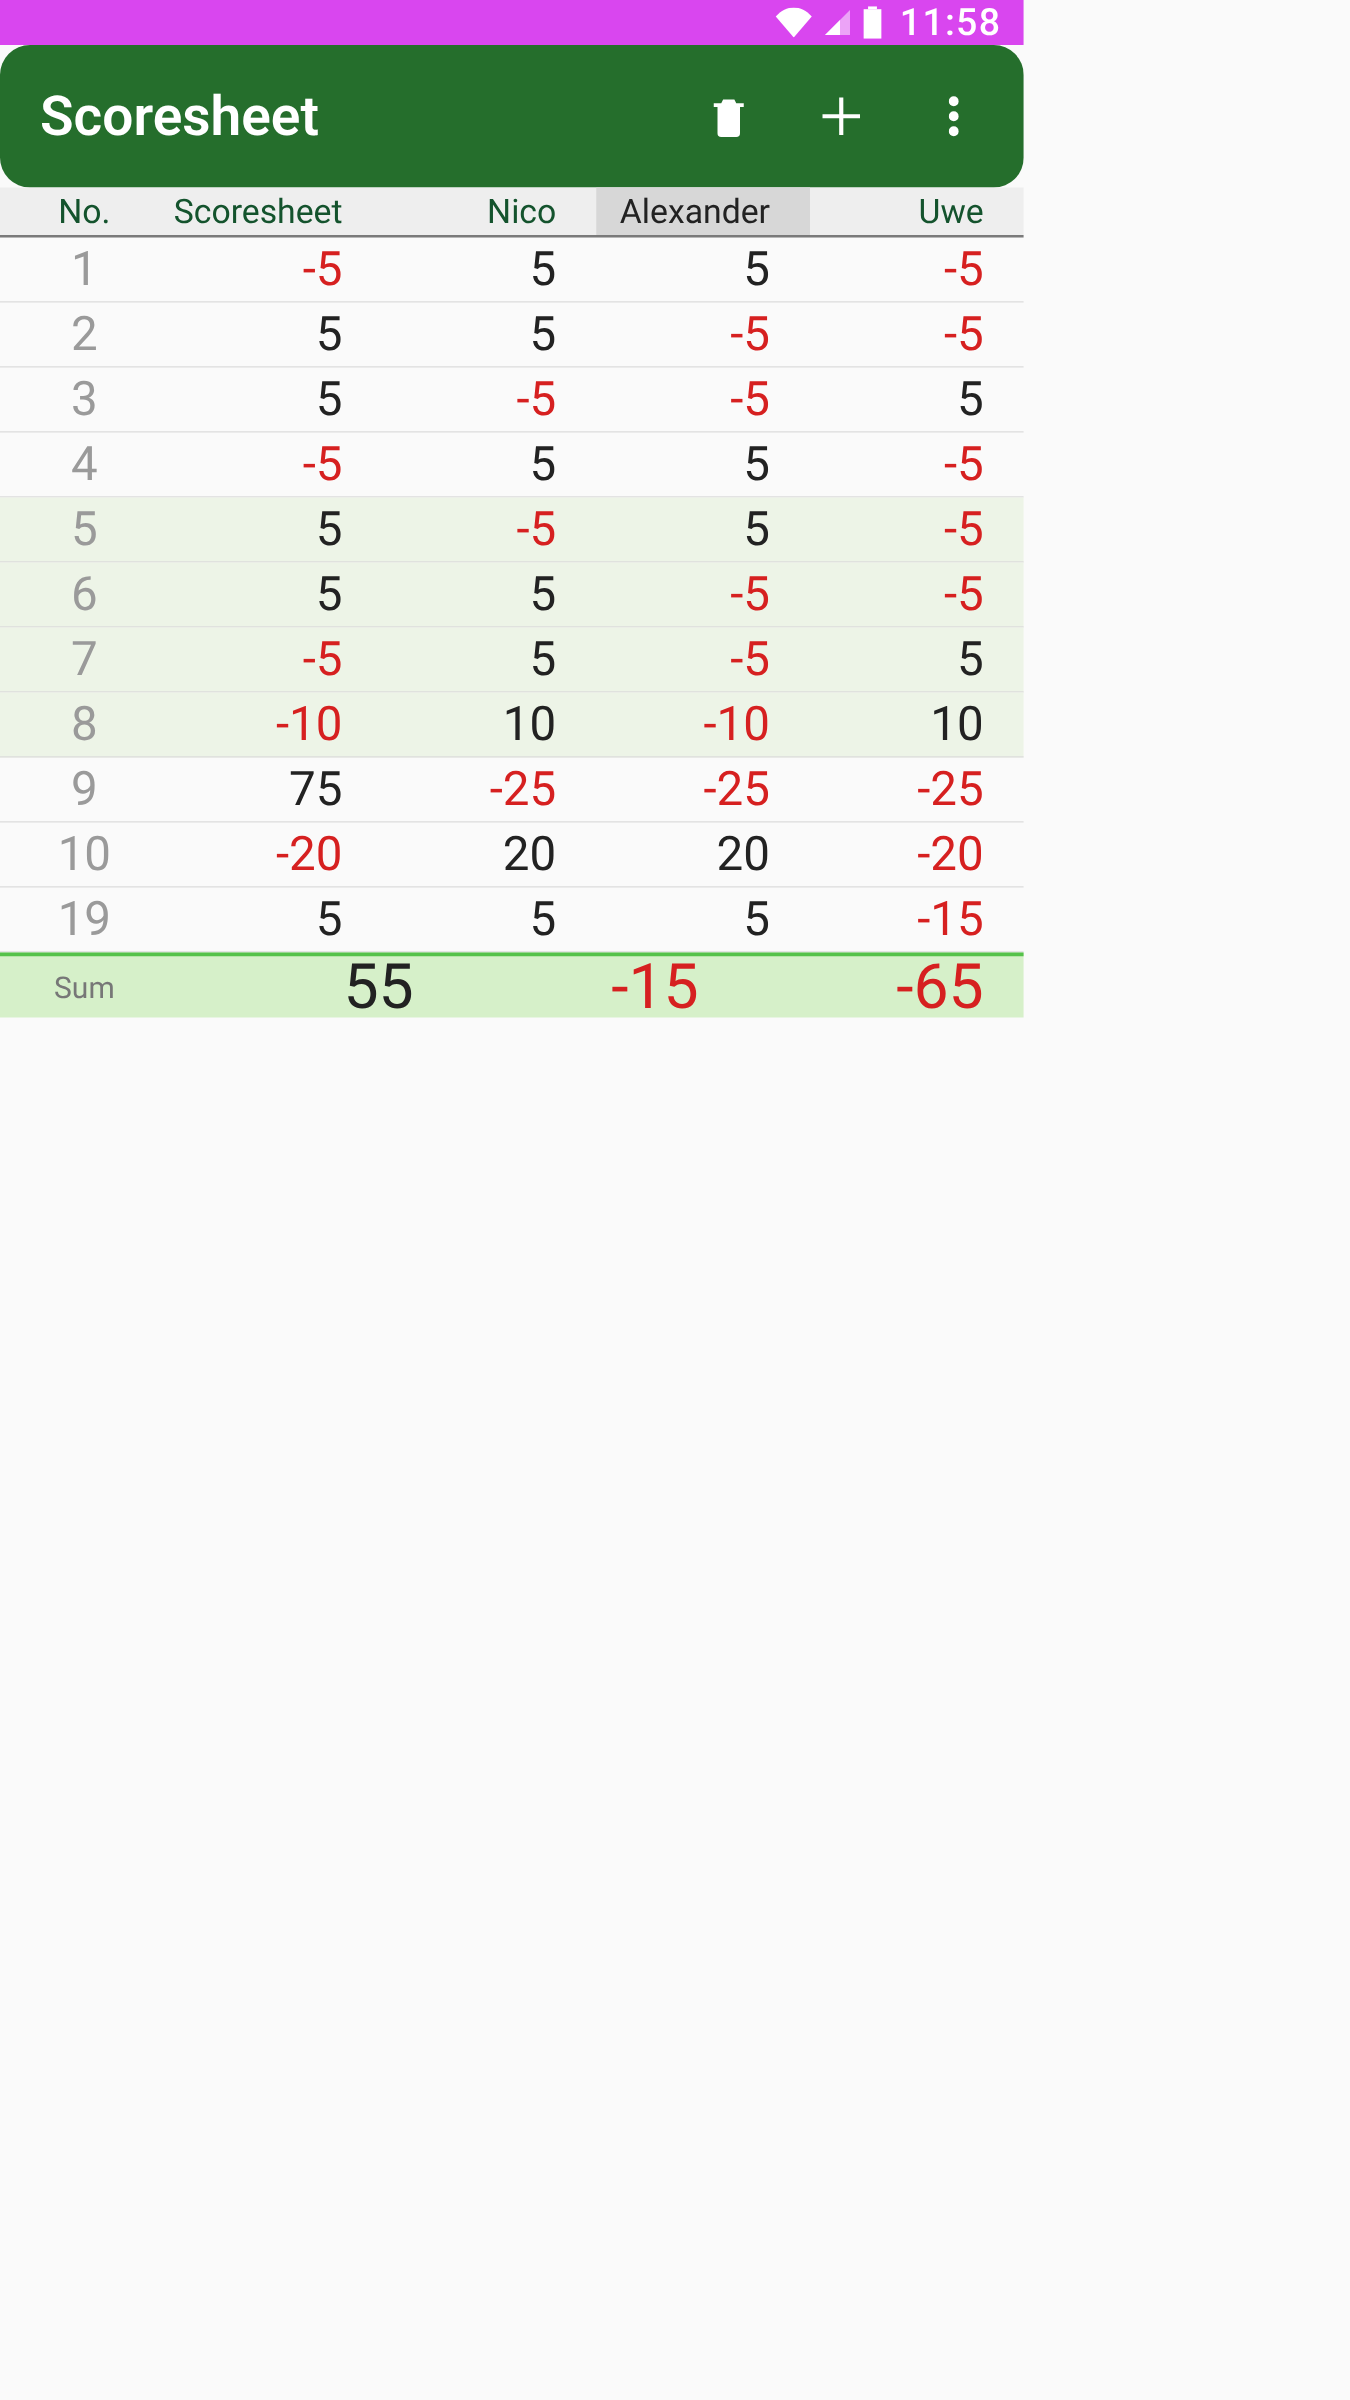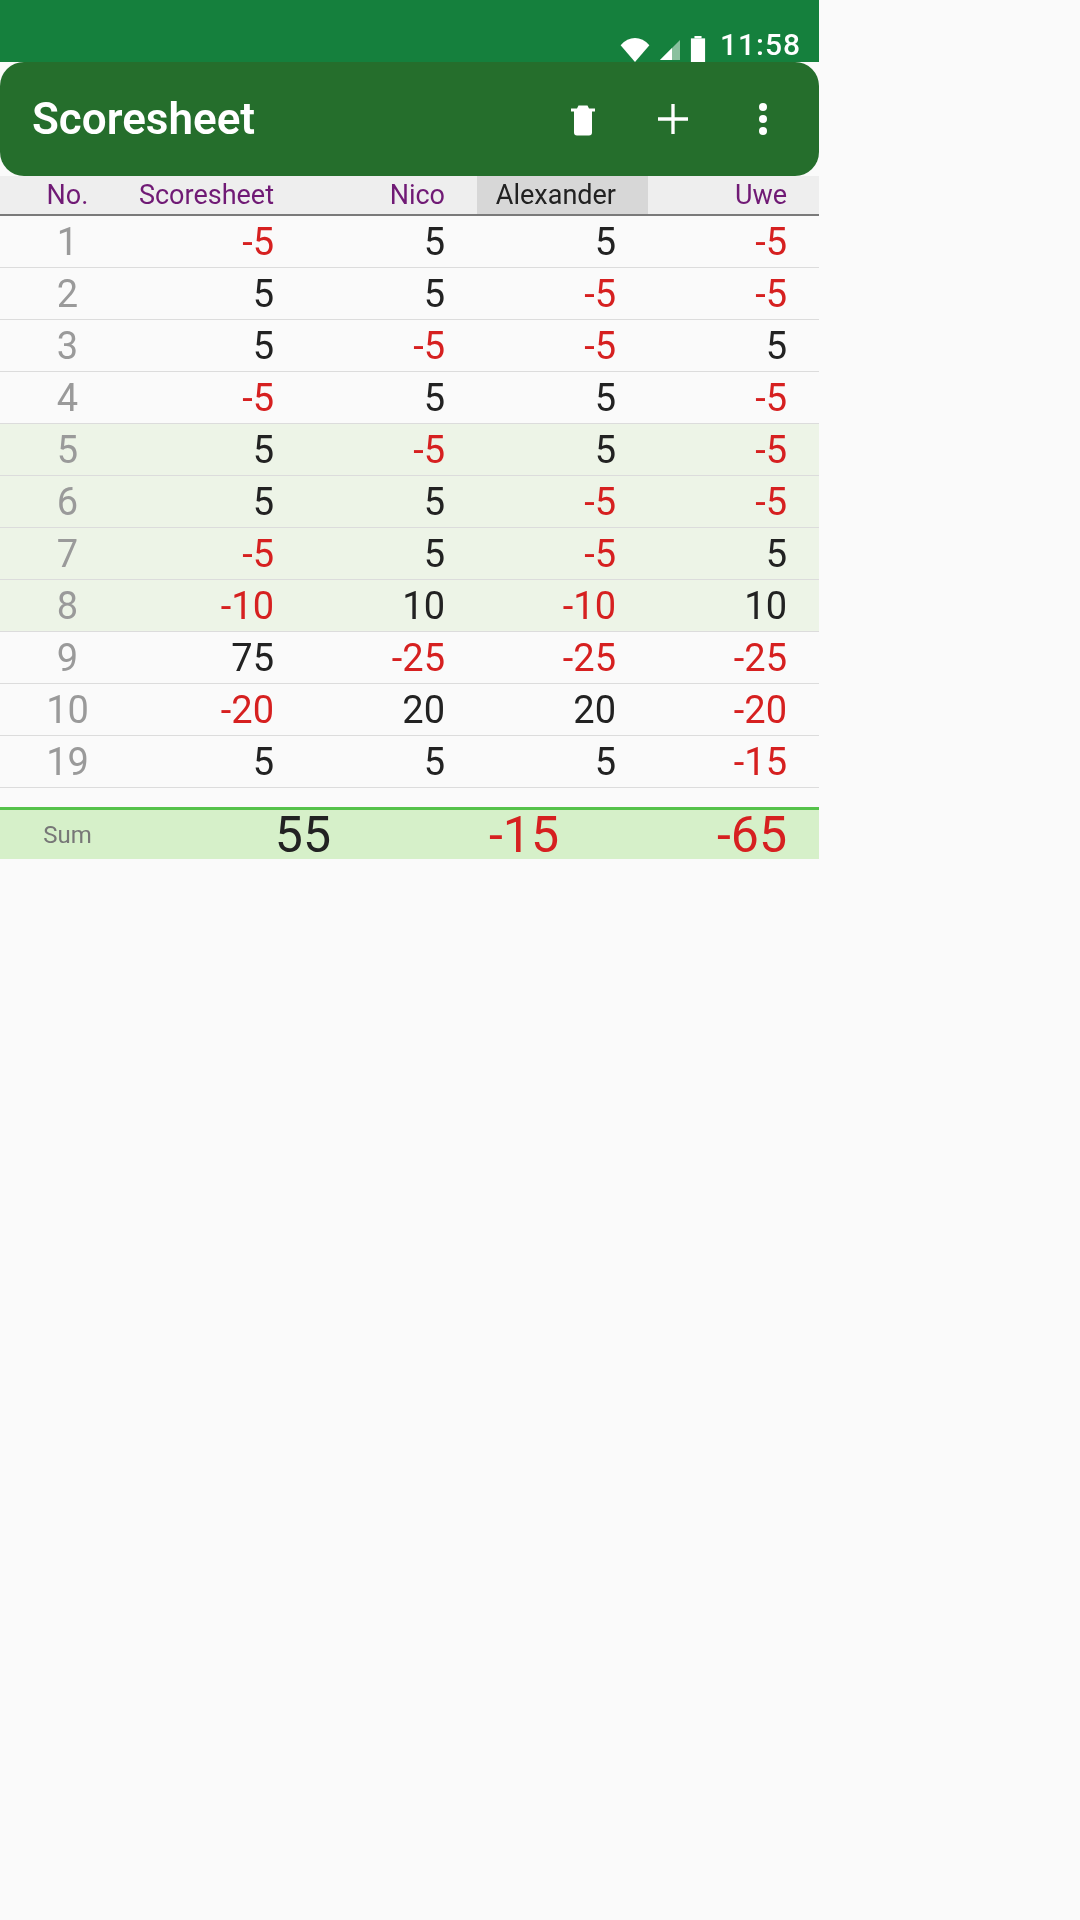--- a/index.html
+++ b/index.html
@@ -1,38 +1,38 @@
 <!DOCTYPE html>
 <html><head>
 <meta charset="utf-8">
 <style>
 * { margin:0; padding:0; box-sizing:border-box; }
 html,body { width:819px; height:1456px; font-family:Roboto,Arial,sans-serif; background:#fafafa; overflow:hidden; }
-.statusbar { height:62px; background:#15803d; color:#fff; display:flex; align-items:flex-end; justify-content:flex-end; padding:0 18px; gap:8px; }
+.statusbar { height:36px; background:#d946ef; color:#fff; display:flex; align-items:center; justify-content:flex-end; padding:0 18px; gap:8px; }
 .statusbar .time { font-size:30px; font-weight:500; letter-spacing:1px; margin-left:6px;}
 .statusbar svg { display:block; }
 .appbar { height:114px; background:#256e2c; color:#fff; display:flex; align-items:center; padding:0 20px 0 32px;border-radius:24px; }
 .appbar .title { font-size:44px; font-weight:600; flex:1; }
 .appbar .action { width:72px; height:72px; display:flex; align-items:center; justify-content:center; margin-left:18px; }
 .appbar .action svg { fill:#fff; }
 
 .thead { display:flex; height:40px; background:#eeeeee; border-bottom:2px solid #7a7a7a; }
-.thead .cell { display:flex; align-items:center; font-size:27px; color:#701a75; }
+.thead .cell { display:flex; align-items:center; font-size:27px; color:#14532d; }
 .col-no { width:135px; justify-content:center; }
 .col-p { flex:1 1 0; justify-content:flex-end; padding-right:32px; }
 .thead .col-p.sel { background:#d7d7d7; color:#222; }
 
 .tbody .row { display:flex; height:52px; border-bottom:1px solid #dcdcdc; }
 .tbody .row.highlight { background:#edf4e7; }
 .tbody .row .cell { display:flex; align-items:center; font-size:38px; }
 .tbody .row .col-no { color:#9a9a9a; font-size:38px; justify-content:center; }
 .tbody .row .col-p { justify-content:flex-end; padding-right:32px; color:#222; }
 .tbody .row .col-p.neg { color:#d62020; }
 
-.sumrow { display:flex; height:52px; background:#d6f0c9; border-top:3px solid #55c24a;margin-top:19px; }
+.sumrow { display:flex; height:52px; background:#d6f0c9; border-top:3px solid #55c24a; }
 .sumrow .cell { display:flex; align-items:center; font-size:50px; }
 .sumrow .col-no { color:#777; font-size:24px; justify-content:center; }
 .sumrow .col-p { justify-content:flex-end; padding-right:32px; color:#222; }
 .sumrow .col-p.neg { color:#d62020; }
 </style>
 </head>
 <body>
 
 <div class="statusbar">
   <span>

